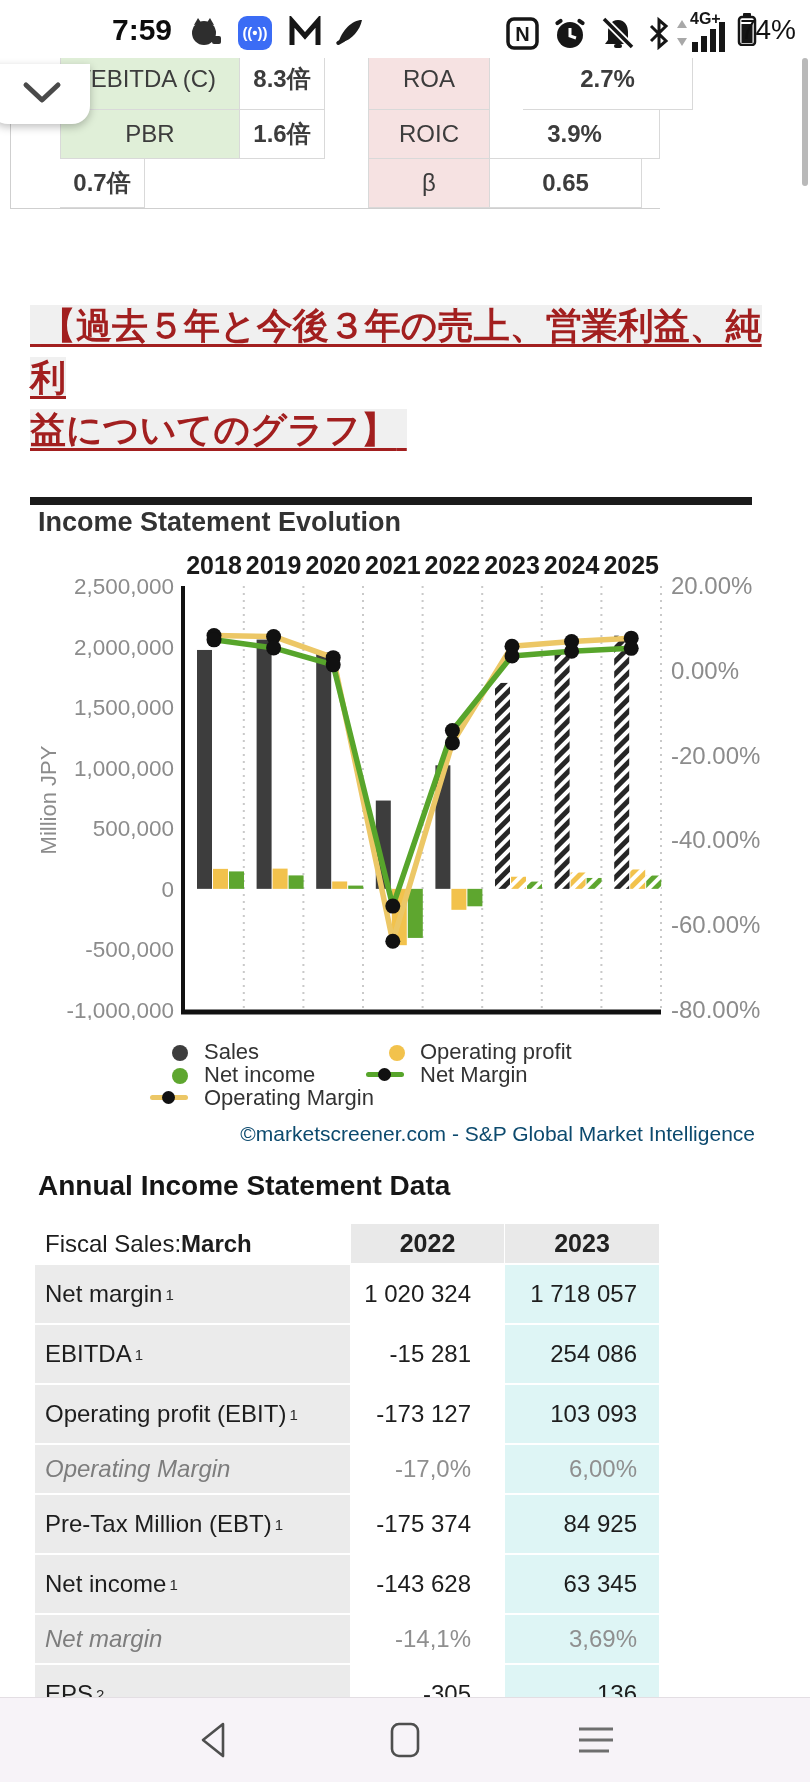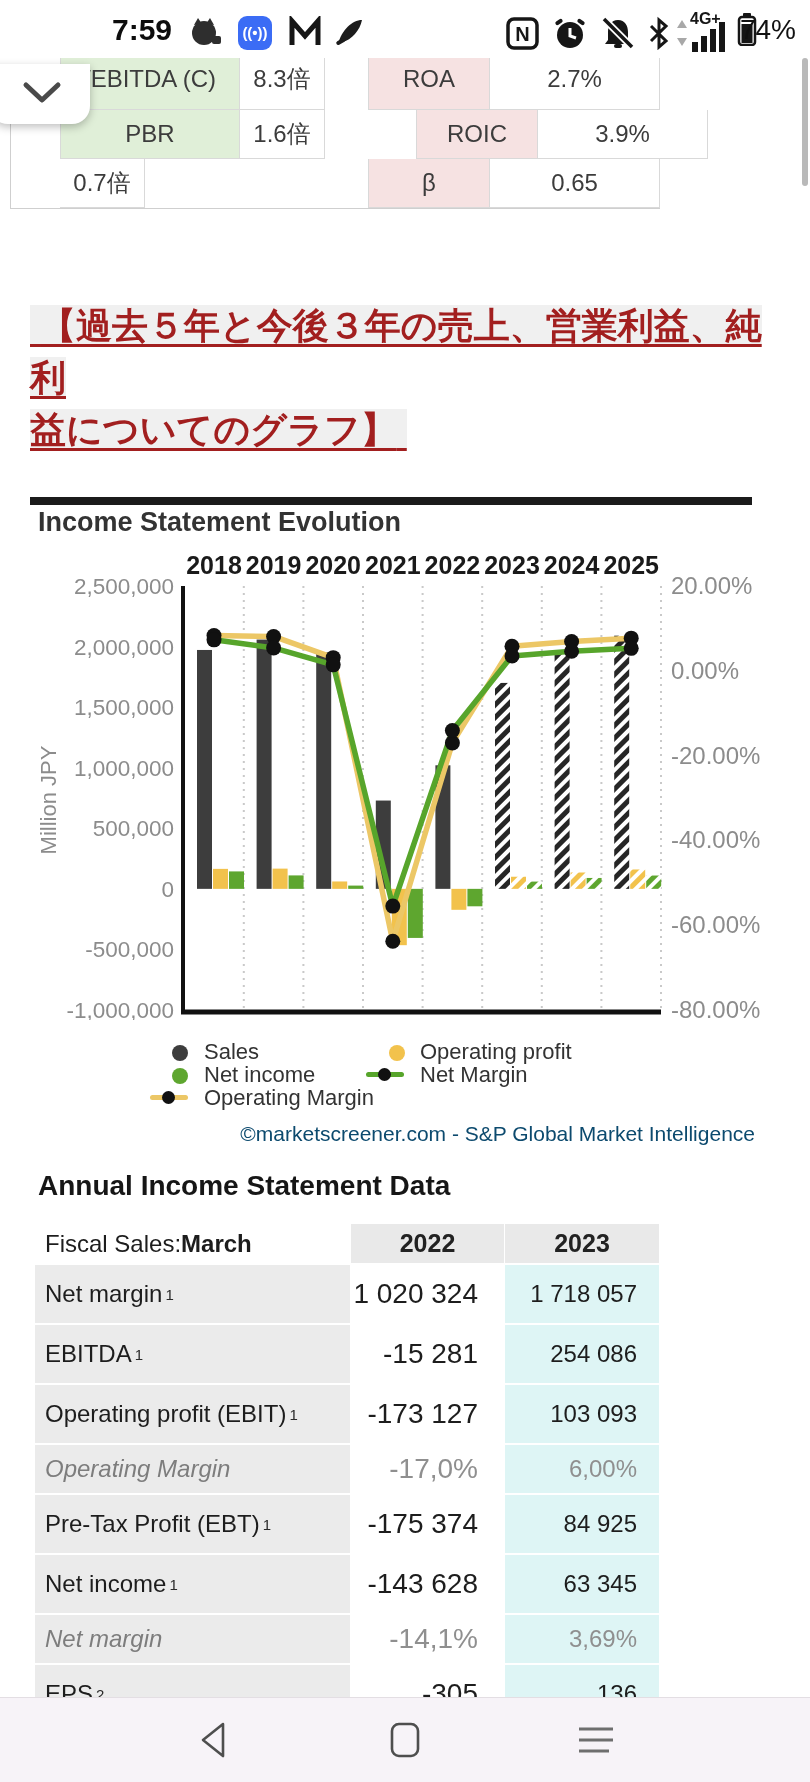--- a/index.html
+++ b/index.html
@@ -21,21 +21,21 @@
      border-radius:0 0 18px 18px;box-shadow:0 3px 8px rgba(0,0,0,.25);z-index:40;}
   #chev-card svg{position:absolute;left:32px;top:16px;}
 
   
   .mtable{position:absolute;z-index:10;}
   .mrow{display:flex;}
   .mcell{box-sizing:border-box;border:1px solid #d9d9d9;border-top:none;display:flex;
      align-items:center;justify-content:center;font-size:24px;color:#3c3c3c;}
   .mlabel-green{background:#e0efd8;}
   .mlabel-pink{background:#f6e2e2;}
-  .mval{background:#fff;border-left:none;}
+  .mval{background:#fff;border-left:none;font-weight:bold;}
   #tbl-bottomline{position:absolute;left:10px;top:208px;width:650px;height:1px;background:#cfcfcf;}
   #tbl-leftline{position:absolute;left:10px;top:124px;width:1px;height:84px;background:#cfcfcf;}
   #scrollbar{position:absolute;right:2px;top:58px;width:6px;height:128px;background:#b9b9b9;border-radius:3px;}
 
   
   #heading{position:absolute;left:30px;top:300px;width:760px;line-height:52px;font-size:36px;
      font-weight:bold;color:#a21f1f;z-index:5;}
   #heading .hl{background:#f0f0f0;text-decoration:underline;text-decoration-thickness:3px;text-underline-offset:6px;}
 
   
@@ -48,21 +48,21 @@
   .leg-line i{position:absolute;left:12px;top:-4px;width:13px;height:13px;border-radius:50%;background:#111;}
   #copyright{position:absolute;left:100px;top:1122px;width:655px;text-align:right;
      font-size:21px;color:#0c4a6e;}
 
   
   #annual-heading{position:absolute;left:38px;top:1170px;font-size:28px;font-weight:bold;color:#161616;}
   #annual{position:absolute;left:35px;top:1224px;width:624px;}
   .arow{position:relative;width:624px;}
   .acell{position:absolute;top:0;bottom:0;box-sizing:border-box;display:flex;align-items:center;}
   .a-label{left:0;width:315px;background:#ebebeb;padding-left:10px;font-size:24px;}
-  .a-2022{left:316px;width:153px;background:#ffffff;justify-content:flex-end;padding-right:26px;font-size:28px;}
+  .a-2022{left:316px;width:153px;background:#ffffff;justify-content:flex-end;padding-right:33px;font-size:24px;}
   .a-2023{left:470px;width:154px;background:#def5f5;justify-content:flex-end;padding-right:22px;font-size:24px;}
   .ahead .a-label{background:#ffffff;}
   .ahead .a-2022,.ahead .a-2023{background:#e9e9e9;justify-content:center;padding-right:0;font-weight:bold;font-size:25px;color:#222;}
   .rowgap{height:2px;background:#fff;}
   .it .a-label{font-style:italic;color:#7d7d7d;}
   .it .a-2022,.it .a-2023{color:#8f8f8f;}
   sup.fn{font-size:15px;margin-left:3px;color:#2a2a2a;}
 
   
   #navbar{position:absolute;left:0;top:1697px;width:810px;height:85px;background:#f7f3f8;
@@ -162,31 +162,31 @@
       </div>
       <div class="mrow" style="height: 49px;">
         <div class="mcell mlabel-green" style="width: 180px;">PBR</div>
         <div class="mcell mval" style="width: 85px;">1.6倍</div>
       </div>
       <div class="mrow" style="height: 49px;">
         <div class="mcell mval" style="width: 85px;">0.7倍</div>
       </div>
     </div>
   <div class="mtable" style="left:368px;top:48px;" id="mt-right">
-      <div class="mrow" style="height: 62px;">
+      <div class="mrow" style="height: 62px; gap: 33px;">
         <div class="mcell mlabel-pink" style="width: 122px;">ROA</div>
         <div class="mcell mval" style="width: 170px;">2.7%</div>
       </div>
       <div class="mrow" style="height: 49px;">
-        <div class="mcell mlabel-pink" style="width: 122px; margin-left: 48px;">ROIC</div>
+        <div class="mcell mlabel-pink" style="width: 122px;">ROIC</div>
         <div class="mcell mval" style="width: 170px;">3.9%</div>
       </div>
       <div class="mrow" style="height: 49px;">
         <div class="mcell mlabel-pink" style="width: 122px;">β</div>
-        <div class="mcell mval" style="width: 170px;">0.65</div>
+        <div class="mcell mval" style="width: 152px;">0.65</div>
       </div>
     </div>
   <div id="tbl-bottomline"></div>
   <div id="tbl-leftline"></div>
   <div id="scrollbar"></div>
 
   <div id="heading">
     <span class="hl">&nbsp;<span>【過去５年と今後３年の売上、営業利益、純利</span></span><br>
     <span class="hl"><span>益についてのグラフ】</span>&nbsp;</span>
   </div>
@@ -343,21 +343,21 @@
       <div class="arow it" style="height: 48px;">
         <div class="acell a-label">
           <span>Operating Margin</span>
         </div>
         <div class="acell a-2022">-17,0%</div>
         <div class="acell a-2023">6,00%</div>
       </div>
       <div class="rowgap"></div>
       <div class="arow" style="height: 58px;">
         <div class="acell a-label">
-          <span>Pre-Tax Profit (EBT)</span>
+          <span>Pre-Tax Million (EBT)</span>
           <sup class="fn">1</sup>
         </div>
         <div class="acell a-2022">-175 374</div>
         <div class="acell a-2023">84 925</div>
       </div>
       <div class="rowgap"></div>
       <div class="arow" style="height: 58px;">
         <div class="acell a-label">
           <span>Net income</span>
           <sup class="fn">1</sup>

